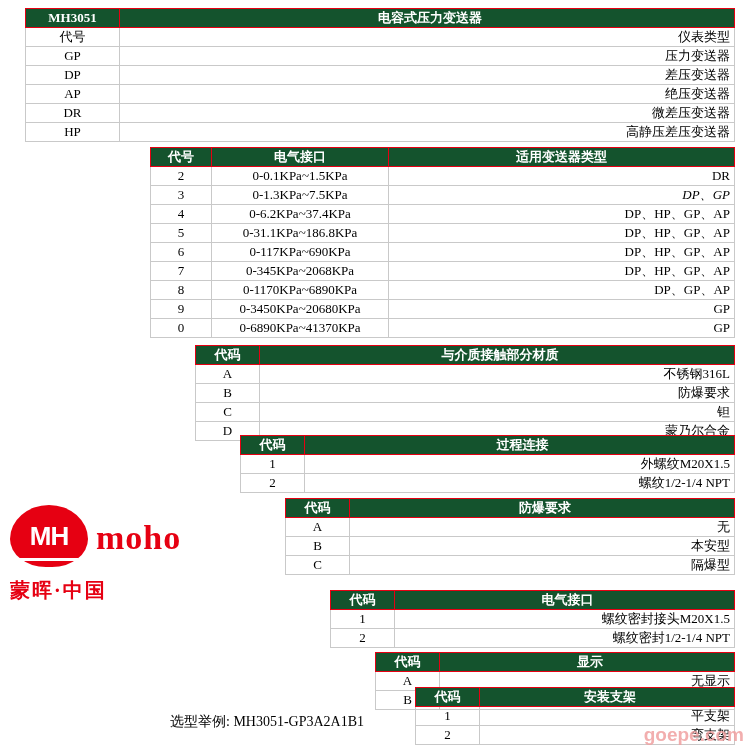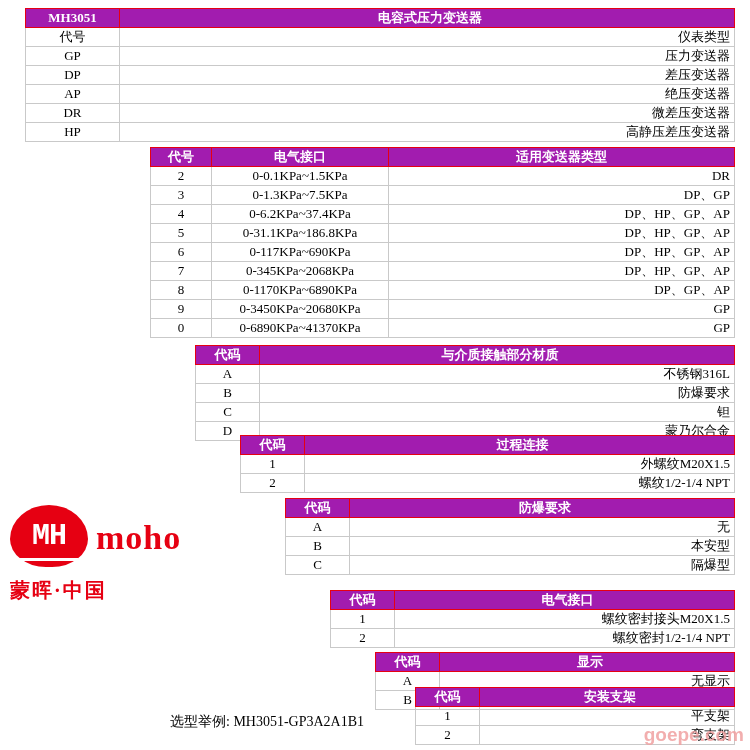--- a/index.html
+++ b/index.html
@@ -20,37 +20,37 @@
     border:1px solid #c9c9c9;
     height:18px;
     padding:0 4px;
     font-size:13px;
     line-height:16px;
     vertical-align:middle;
     white-space:nowrap;
     overflow:hidden;
   }
   .hdr td{
-    background:#a21caf;
+    background:#14532d;
     color:#fff;
     font-weight:bold;
     border:1px solid #e60012;
     text-align:center;
   }
   .hdr td.l{text-align:center;padding-left:10px;}
   .c{text-align:center;}
   .l{text-align:right;}
 
   
   .logo{position:absolute;left:10px;top:505px;width:205px;height:110px;}
   .logo .mh{
     position:absolute;left:0;top:0;width:78px;height:62px;
     background:#e60012;border-radius:50% 50% 46% 46%/55% 55% 45% 45%;
-    color:#fff;font-weight:bold;font-size:30px;
-    font-family:Liberation Mono, monospace;
+    color:#fff;font-weight:bold;font-size:26px;
+    font-family:Liberation Sans, sans-serif;
     display:flex;align-items:center;justify-content:center;
     letter-spacing:-1px;
   }
   .logo .mh:after{
     content:"";position:absolute;left:8px;bottom:6px;width:60px;height:3px;background:#fff;
   }
   .logo .word{
     position:absolute;left:86px;top:14px;
     font-size:34px;font-weight:bold;color:#e60012;
     font-family:"Liberation Serif", serif;
@@ -119,21 +119,21 @@
       <td>适用变送器类型</td>
     </tr>
     <tr>
       <td class="c">2</td>
       <td class="c">0-0.1KPa~1.5KPa</td>
       <td class="l" style="padding-left:28px;">DR</td>
     </tr>
     <tr>
       <td class="c">3</td>
       <td class="c">0-1.3KPa~7.5KPa</td>
-      <td class="l" style="padding-left:28px;"> DP、GP</td>
+      <td class="l" style="padding-left:28px;font-style:italic;"> DP、GP</td>
     </tr>
     <tr>
       <td class="c">4</td>
       <td class="c">0-6.2KPa~37.4KPa</td>
       <td class="l" style="padding-left:28px;">DP、HP、GP、AP</td>
     </tr>
     <tr>
       <td class="c">5</td>
       <td class="c">0-31.1KPa~186.8KPa</td>
       <td class="l" style="padding-left:28px;">DP、HP、GP、AP</td>

